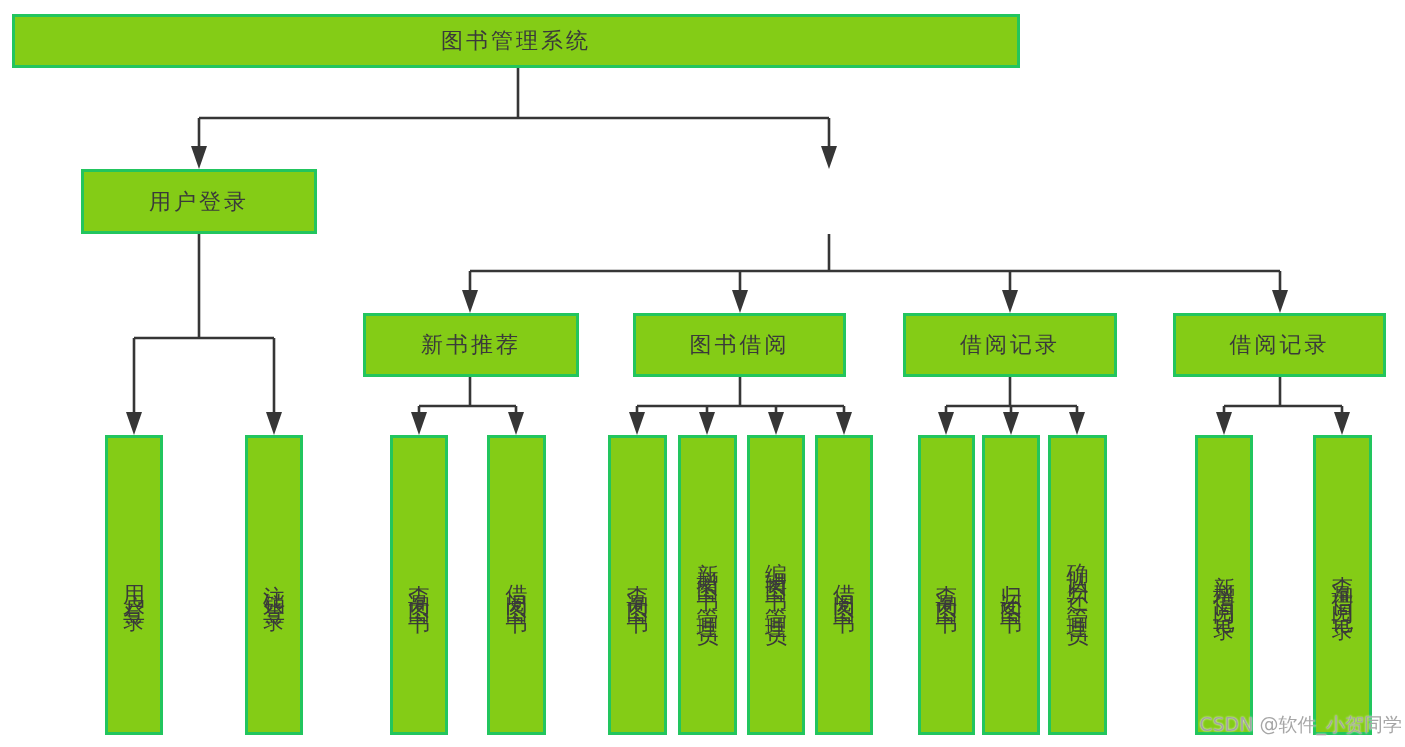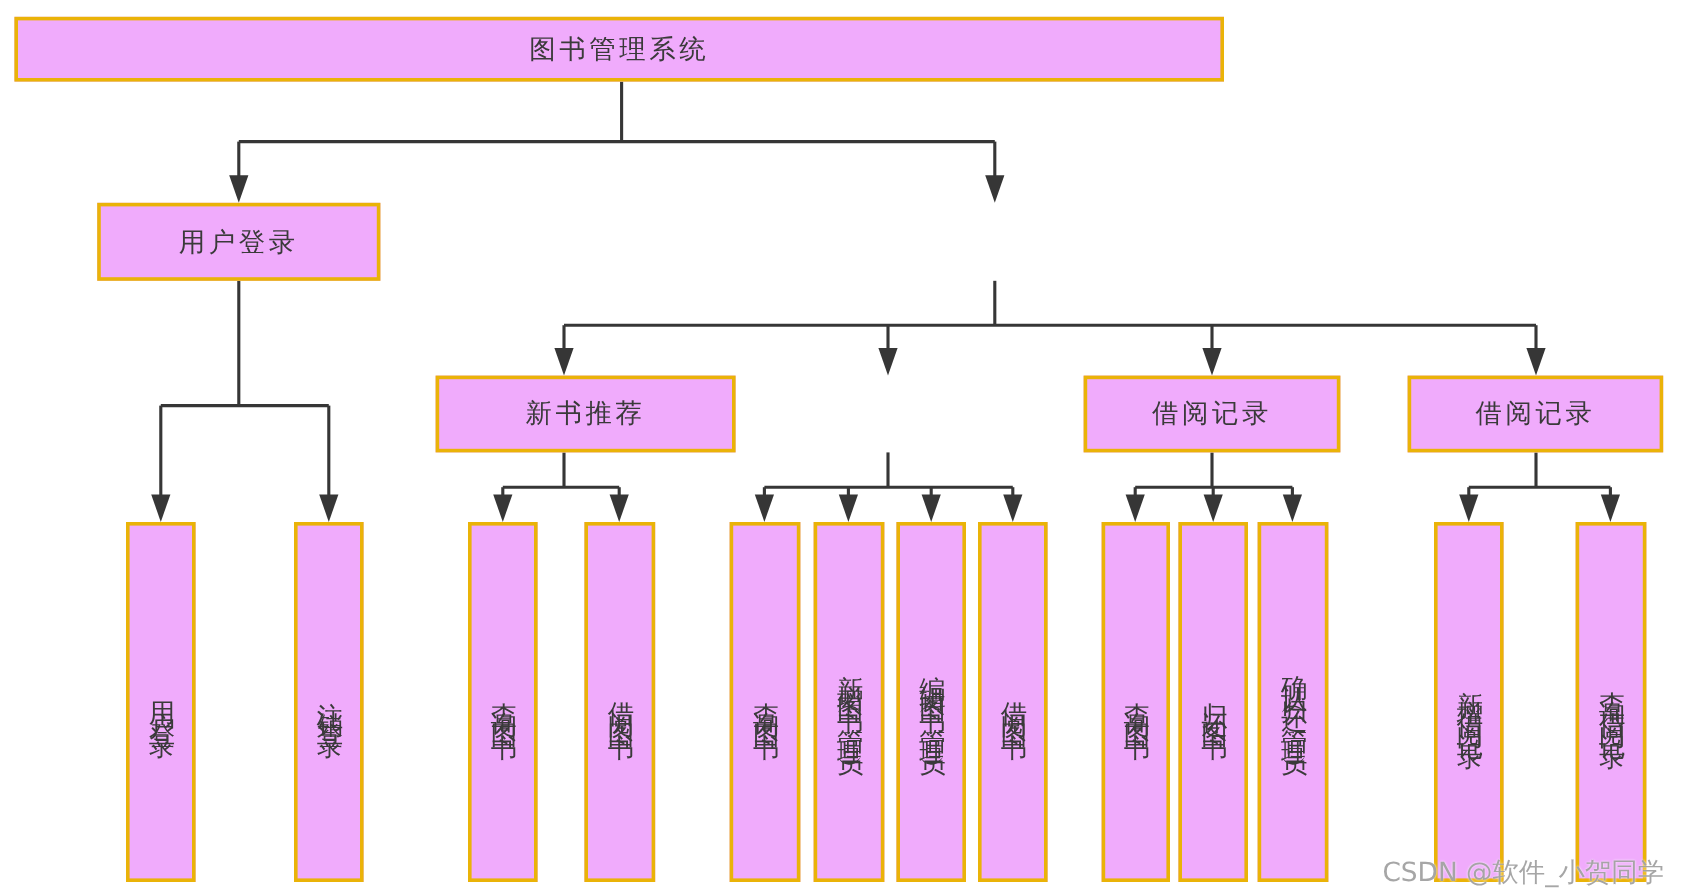--- a/index.html
+++ b/index.html
@@ -13,22 +13,22 @@
   }
   svg.connectors {
     position: absolute;
     left: 0; top: 0;
     width: 1405px; height: 747px;
     z-index: 1;
   }
   .node {
     position: absolute;
     box-sizing: border-box;
-    border: 3px solid #eab308;
-    background: #f0abfc;
+    border: 3px solid #22c55e;
+    background: #84cc16;
     color: #3a3a3a;
     display: flex;
     align-items: center;
     justify-content: center;
     z-index: 2;
   }
   .node.h span {
     font-size: 22px;
     letter-spacing: 3px;
     white-space: nowrap;
@@ -39,25 +39,26 @@
     font-size: 22px;
     letter-spacing: 9px;
     line-height: 1;
     white-space: nowrap;
   }
   .watermark {
     position: absolute;
     left: 1152px;
     top: 712px;
     width: 250px;
-    font-size: 22px;
+    font-size: 19px;
     color: rgba(158, 158, 158, 0.92);
     text-shadow: 0 0 2px #ffffff;
     white-space: nowrap;
     z-index: 3;
+    text-align: right;
   }
 </style>
 </head>
 <body>
 
 <div class="canvas">
 
   <svg class="connectors" viewBox="0 0 1405 747" xmlns="http://www.w3.org/2000/svg">
     <g stroke="#363636" stroke-width="2.6" fill="none">
 
@@ -128,22 +129,25 @@
   </svg>
 
   <div class="node h" style="left:12px;top:14px;width:1008px;height:54px">
     <span>图书管理系统</span>
   </div>
 
   <div class="node h" style="left:81px;top:169px;width:236px;height:65px">
     <span>用户登录</span>
   </div>
 
-  <div class="node h" style="left:363px;top:313px;width:250px;height:64px">
+  <div class="node h" style="left:363px;top:313px;width:216px;height:64px">
     <span>新书推荐</span>
+  </div>
+  <div class="node h" style="left:633px;top:313px;width:213px;height:64px">
+    <span>图书借阅</span>
   </div>
   <div class="node h" style="left:903px;top:313px;width:214px;height:64px">
     <span>借阅记录</span>
   </div>
   <div class="node h" style="left:1173px;top:313px;width:213px;height:64px">
     <span>借阅记录</span>
   </div>
 
   <div class="node v" style="left:105px;top:435px;width:58px;height:300px">
     <span>用户登录</span>

